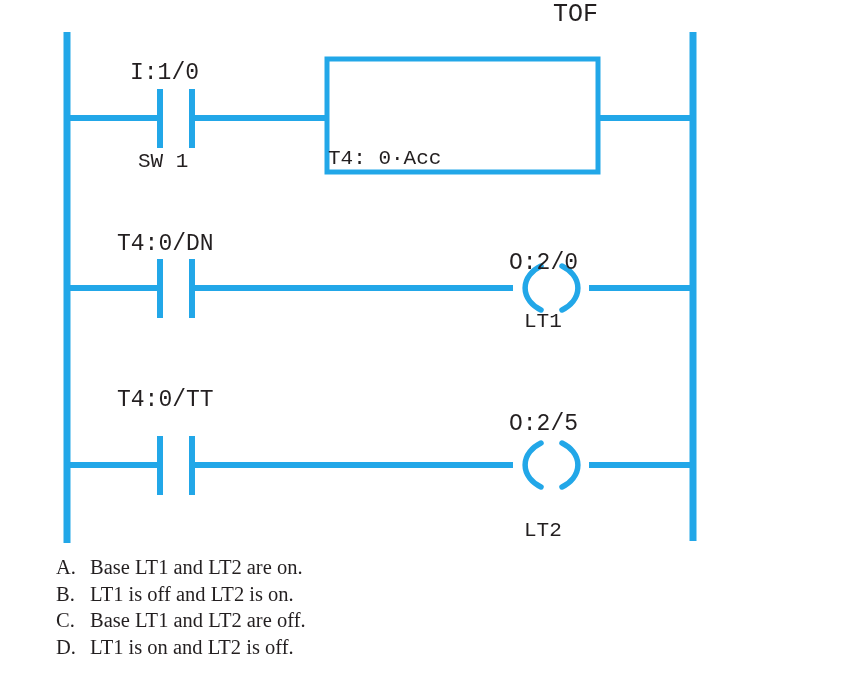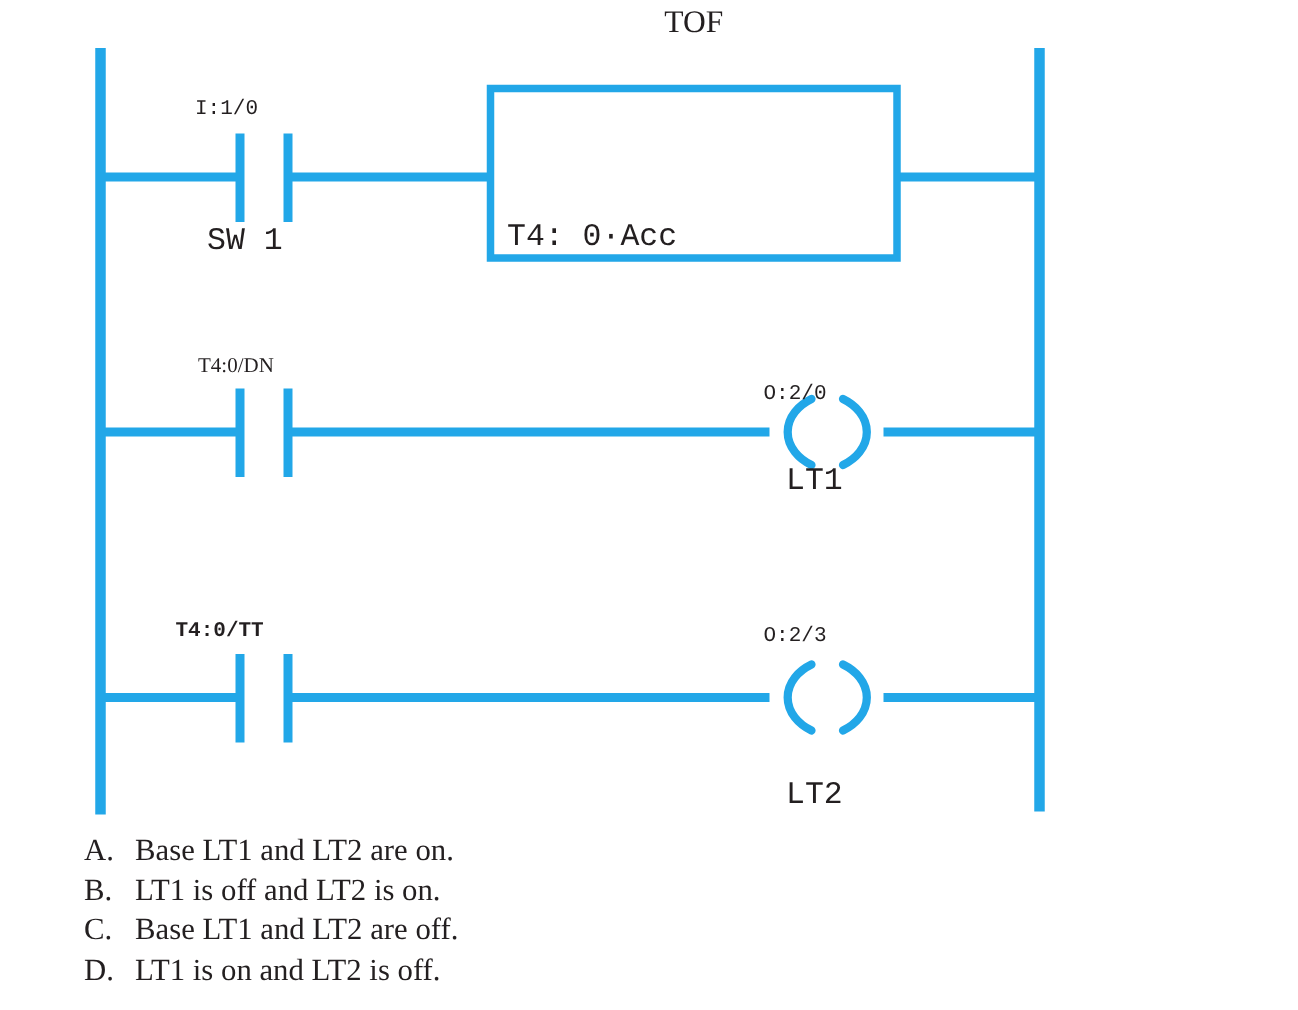--- a/index.html
+++ b/index.html
@@ -36,36 +36,35 @@
   .mono-label {
     position: absolute;
     font-family: "Liberation Mono", "DejaVu Sans Mono", monospace;
     color: #231f20;
     white-space: pre;
     letter-spacing: 0px;
   }
 
   
   .tag-label {
-    font-size: 14px;
+    font-size: 23px;
     line-height: 21px;
     text-align: right;
   }
   
   .device-label {
     font-size: 21px;
     line-height: 21px;
     font-family: Liberation Mono, monospace;
   }
   
   .block-header {
-    font-size: 21px;
+    font-size: 25px;
     line-height: 25px;
-    text-align: center;
-    font-family: Liberation Serif, serif;
+    text-align: right;
   }
   
   .block-line {
     font-size: 21px;
     line-height: 21px;
   }
 
   
   #answer-choices {
     position: absolute;
@@ -146,31 +145,31 @@
       </g>
       <g stroke="#22A7E8" stroke-width="5.5" fill="none" stroke-linecap="round">
         <path d="M 541 443 A 34 26 0 0 0 541 487"></path>
         <path d="M 562 443 A 34 26 0 0 1 562 487"></path>
       </g>
     </g>
   </svg>
 
   <div class="mono-label block-header" style="left:327px; top:2px; width:271px;">TOF</div>
 
-  <div class="mono-label block-line" style="left:338px; top:148px;">T4: 0·Acc</div>
+  <div class="mono-label block-line" style="left:328px; top:148px;">T4: 0·Acc</div>
 
   <div class="mono-label tag-label" style="left:130px; top:63px;">I:1/0</div>
   <div class="mono-label device-label" style="left:138px; top:151px;">SW 1</div>
 
-  <div class="mono-label tag-label" style="left:132px; top:234px;font-family:Liberation Serif, serif;">T4:0/DN</div>
+  <div class="mono-label tag-label" style="left:117px; top:234px;">T4:0/DN</div>
   <div class="mono-label tag-label" style="left:509px; top:237px;margin-top:16px;">O:2/0</div>
   <div class="mono-label device-label" style="left:524px; top:311px;">LT1</div>
 
-  <div class="mono-label tag-label" style="left:117px; top:411px;font-weight:bold;">T4:0/TT</div>
-  <div class="mono-label tag-label" style="left:509px; top:414px;">O:2/3</div>
+  <div class="mono-label tag-label" style="left:117px; top:390px;">T4:0/TT</div>
+  <div class="mono-label tag-label" style="left:509px; top:414px;">O:2/5</div>
   <div class="mono-label device-label" style="left:524px; top:488px;margin-top:32px;">LT2</div>
 
 </div>
 
 <div id="answer-choices">
   <div class="choice-row">
     <span class="choice-letter">A.</span>
     <span class="choice-text">Base LT1 and LT2 are on.</span>
   </div>
   <div class="choice-row">

